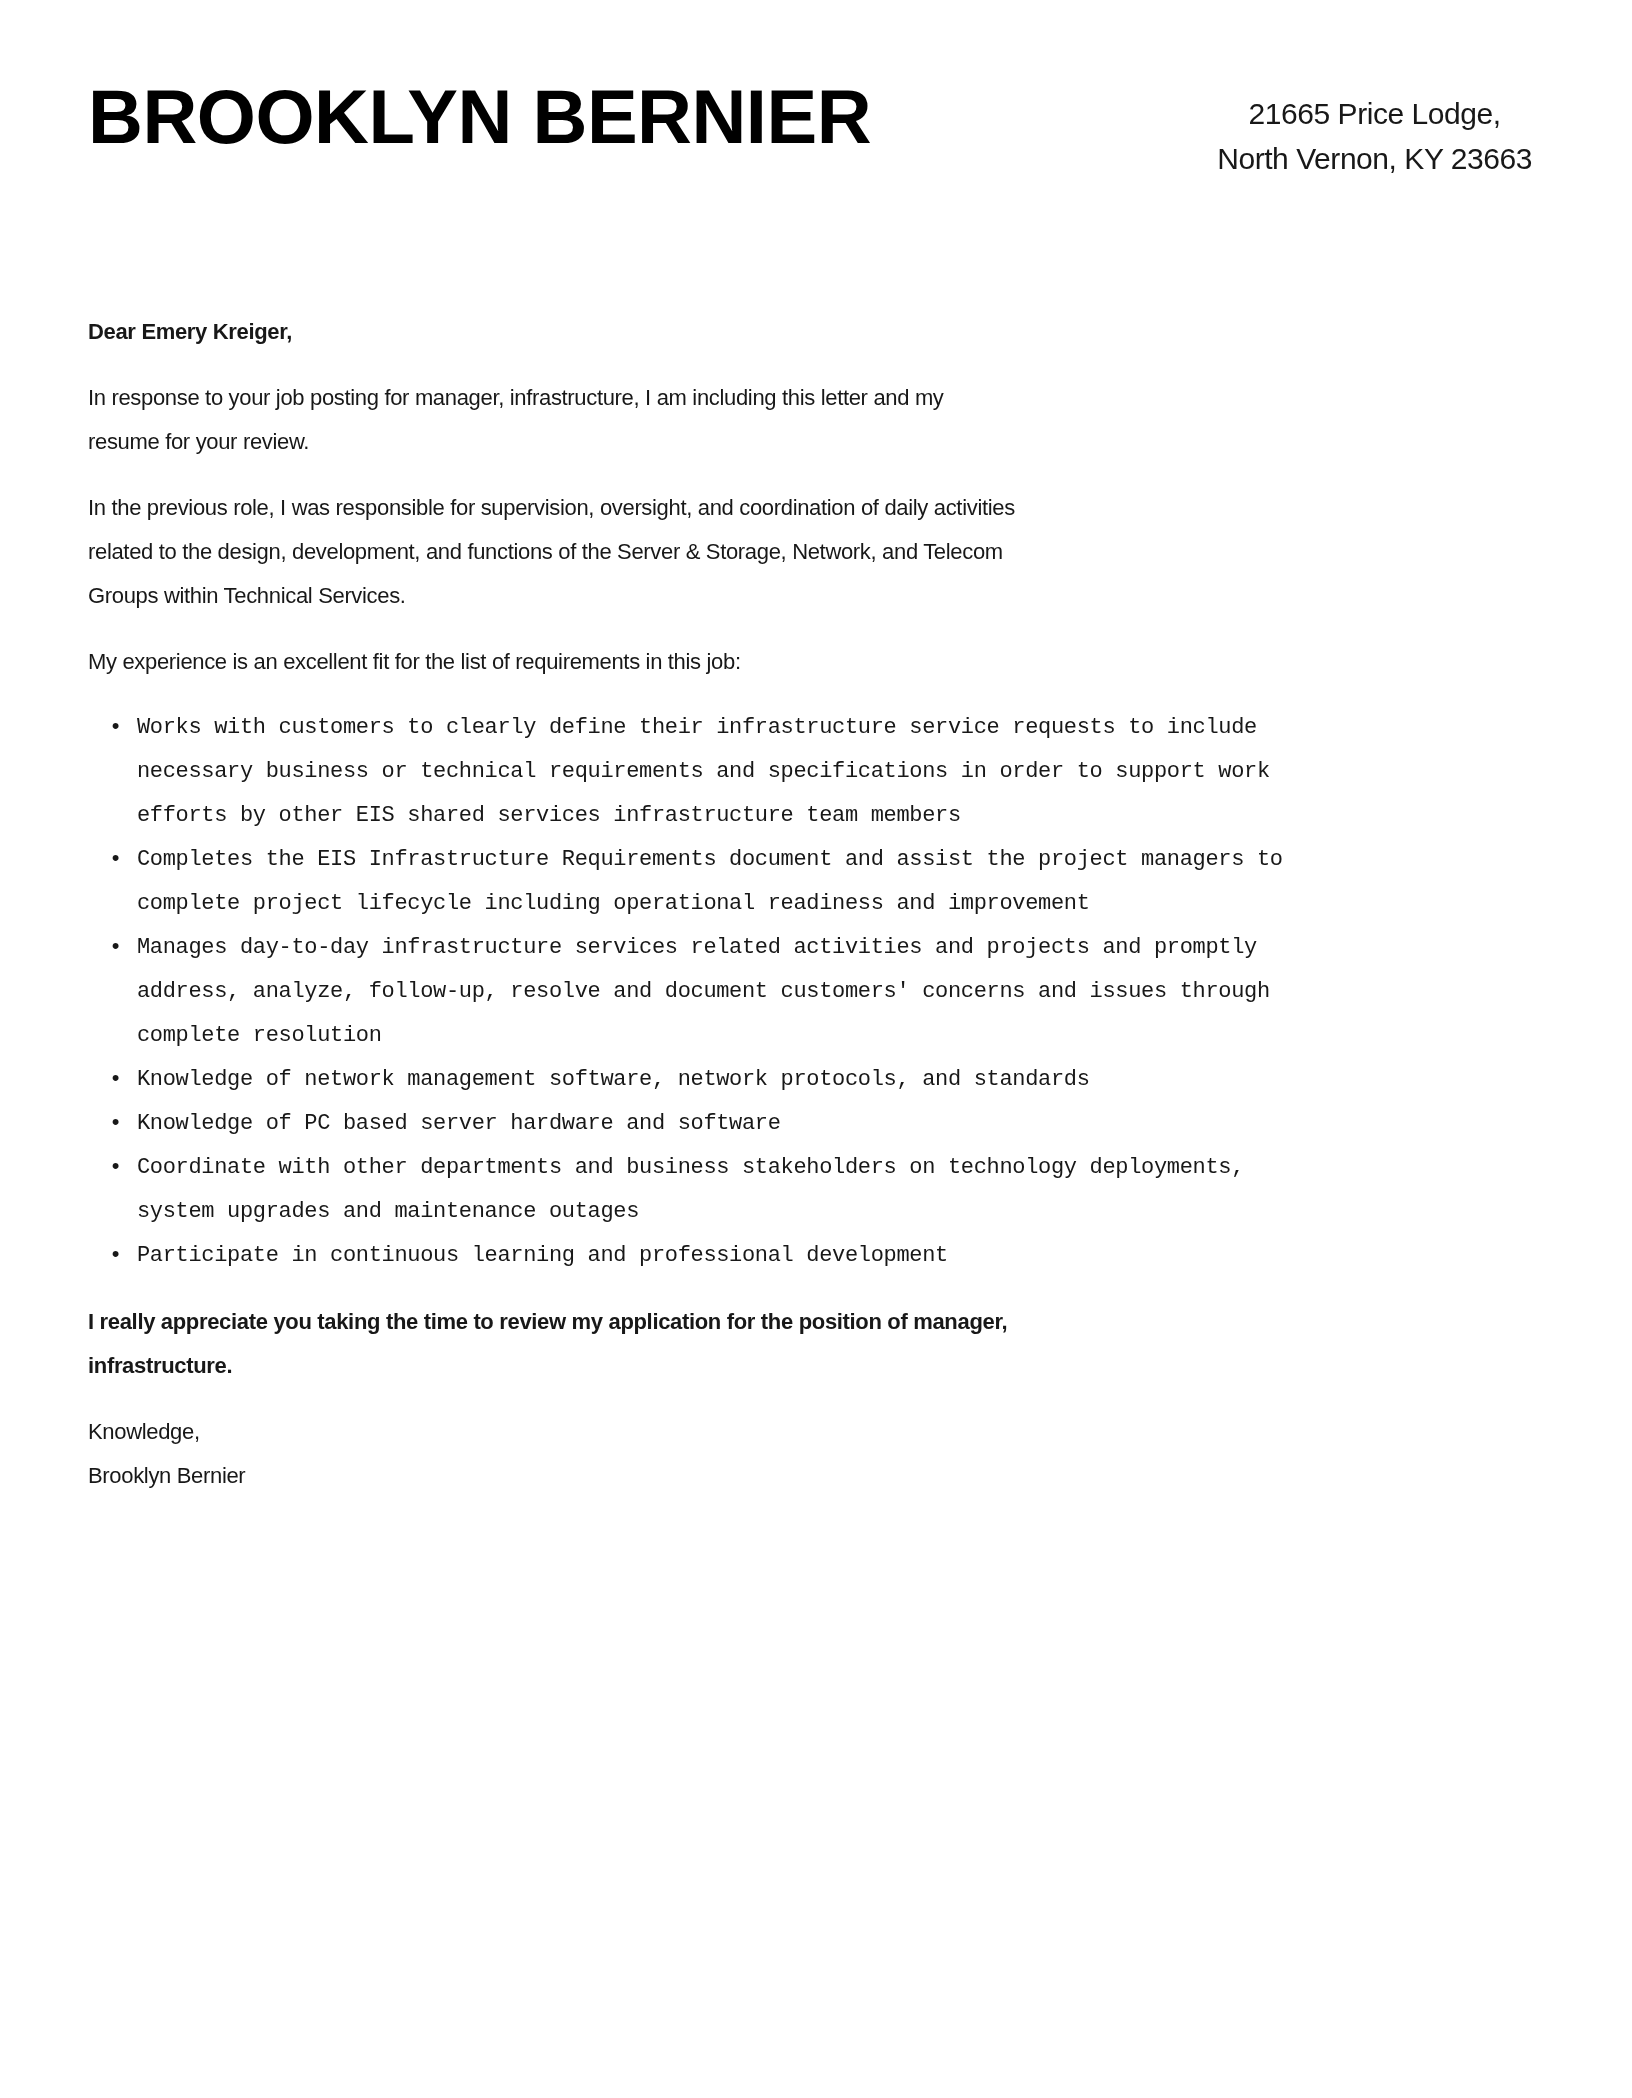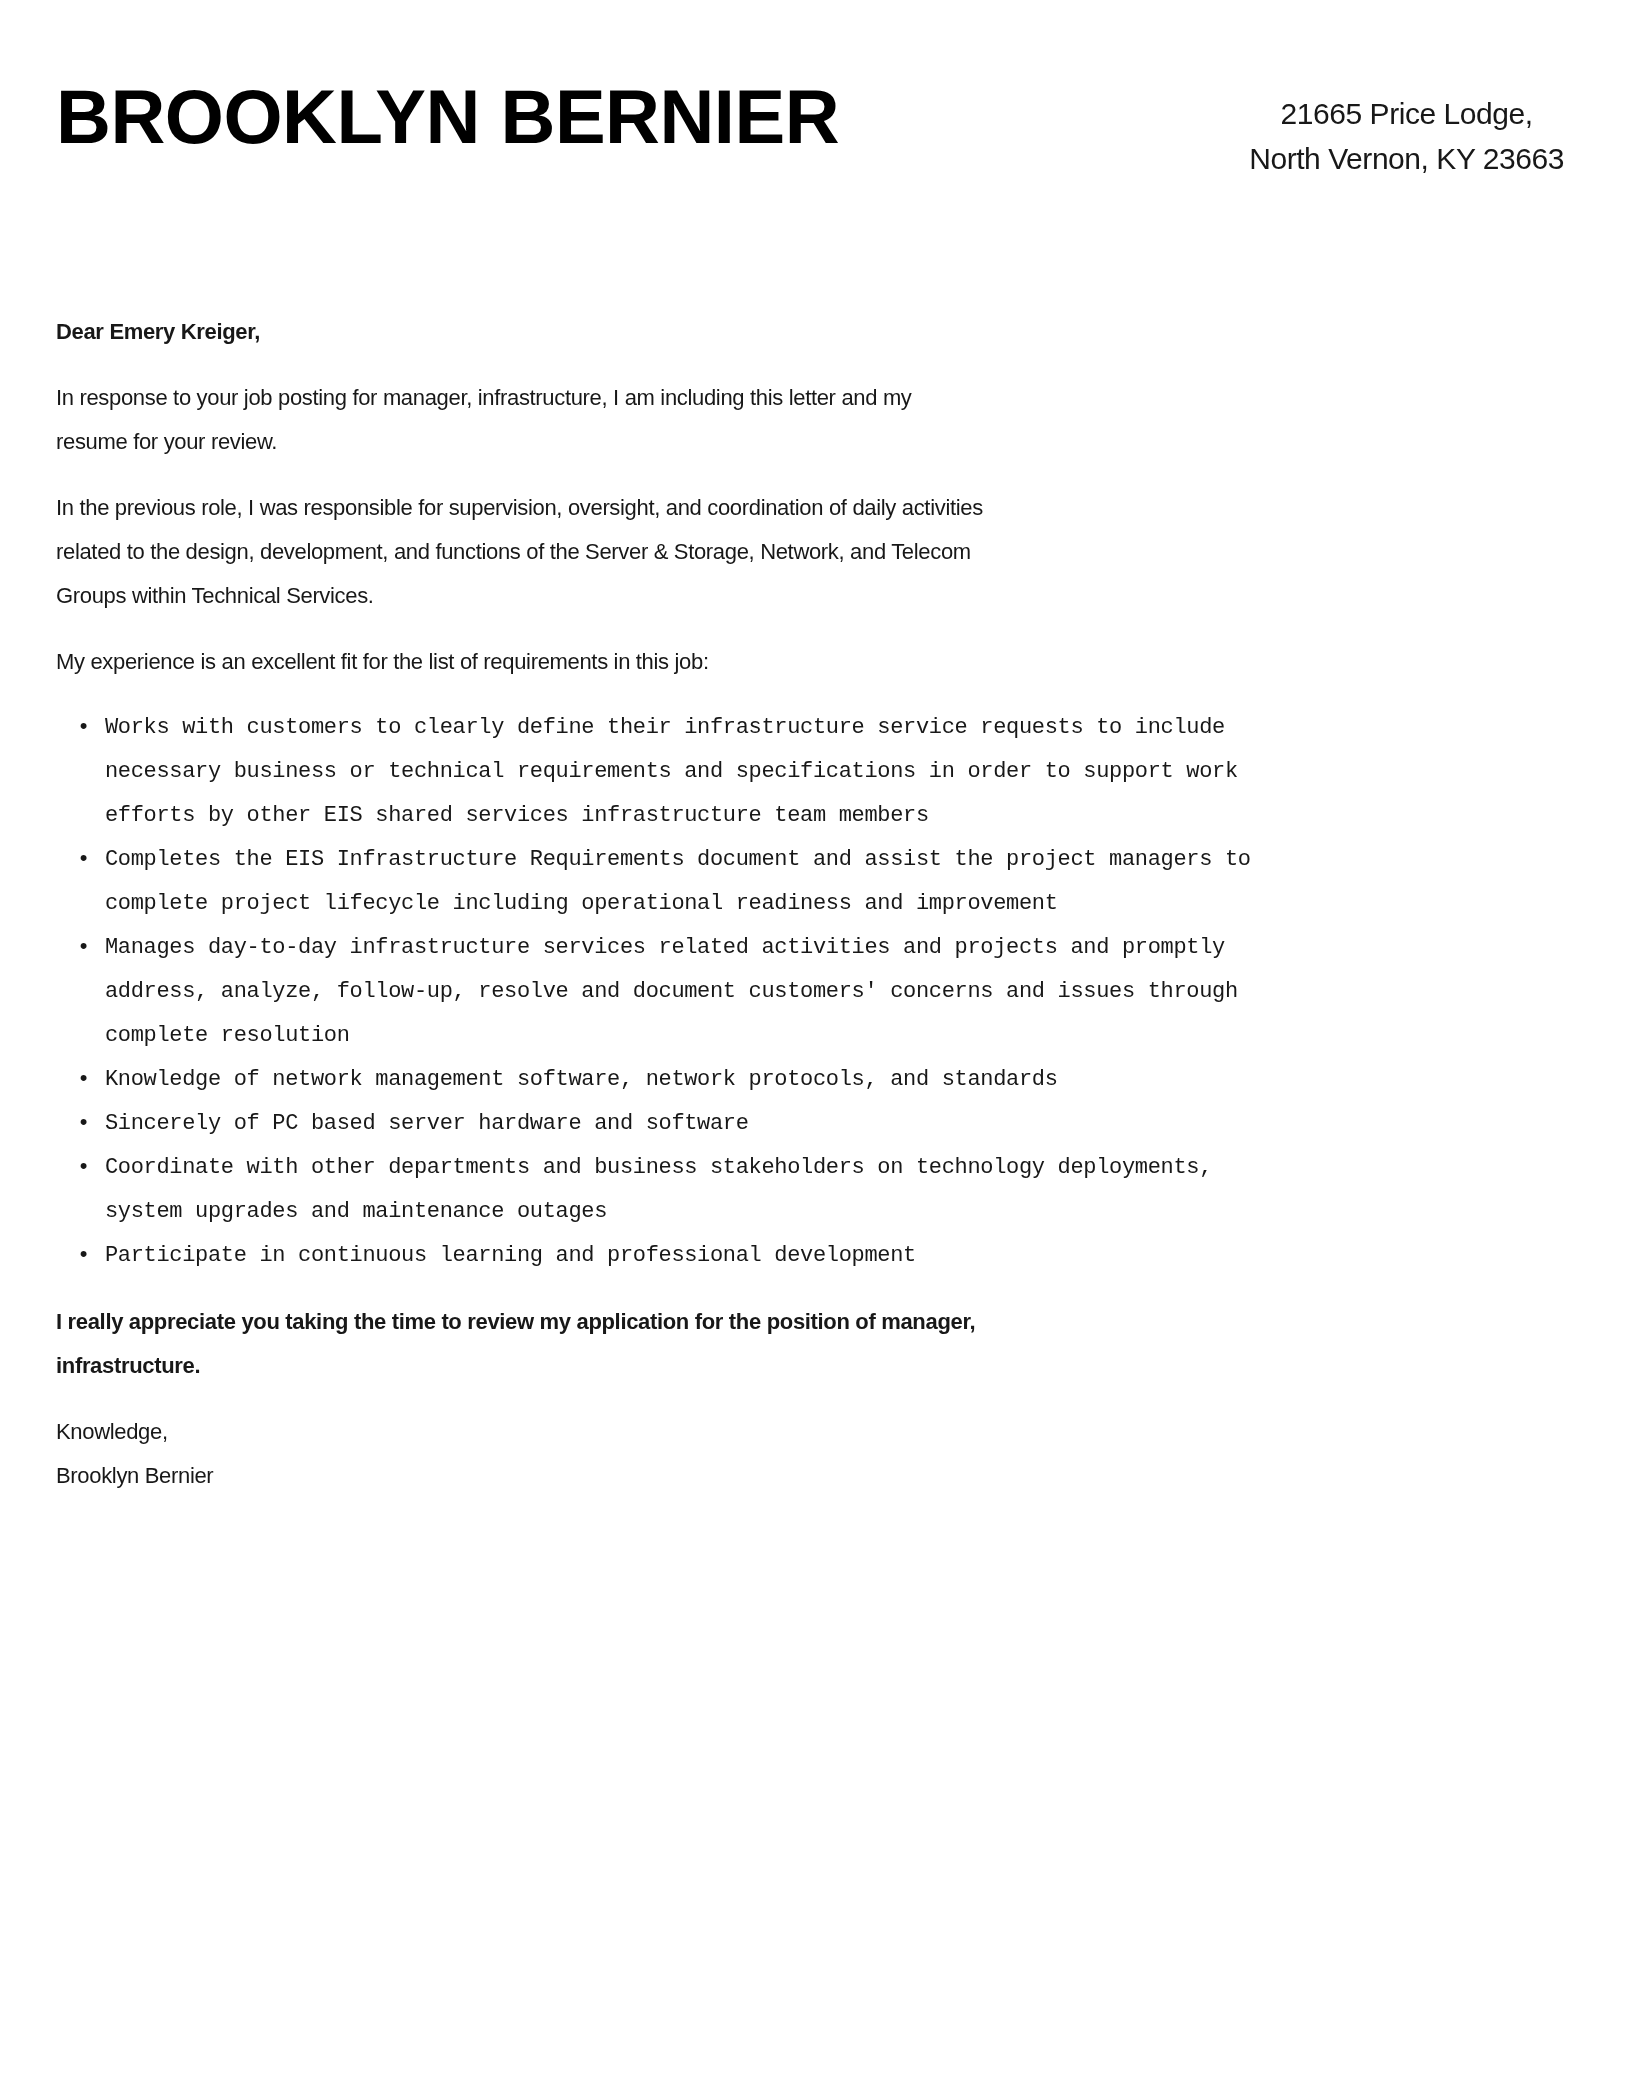--- a/index.html
+++ b/index.html
@@ -5,21 +5,21 @@
   html, body {
     margin: 0;
     padding: 0;
     background: #ffffff;
   }
   .page {
     position: relative;
     width: 1620px;
     height: 2098px;
     box-sizing: border-box;
-    padding: 0 56px;
+    padding: 0 88px;
     overflow: hidden;
     background: #ffffff;
     font-family: "Liberation Sans", "DejaVu Sans", sans-serif;
     color: #181818;
   }
   .letter-header {
     display: flex;
     justify-content: space-between;
     align-items: flex-start;
     padding-top: 79px;
@@ -111,21 +111,21 @@
       </li>
       <li>
         <div class="ln">Manages day-to-day infrastructure services related activities and projects and promptly</div>
         <div class="ln">address, analyze, follow-up, resolve and document customers' concerns and issues through</div>
         <div class="ln">complete resolution</div>
       </li>
       <li>
         <div class="ln">Knowledge of network management software, network protocols, and standards</div>
       </li>
       <li>
-        <div class="ln">Sincerely of PC based server hardware and software</div>
+        <div class="ln">Knowledge of PC based server hardware and software</div>
       </li>
       <li>
         <div class="ln">Coordinate with other departments and business stakeholders on technology deployments,</div>
         <div class="ln">system upgrades and maintenance outages</div>
       </li>
       <li>
         <div class="ln">Participate in continuous learning and professional development</div>
       </li>
     </ul>
 

